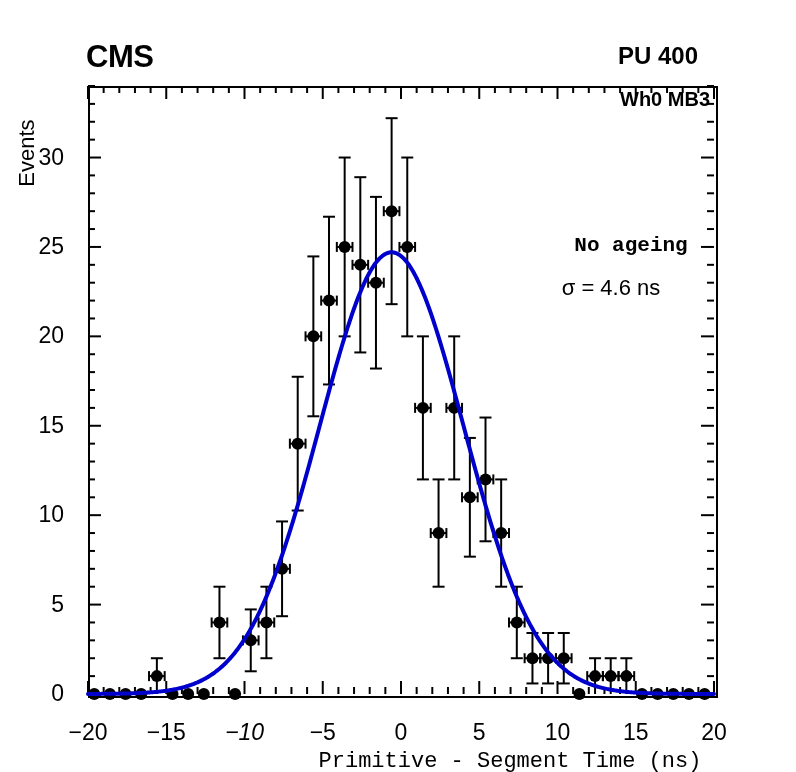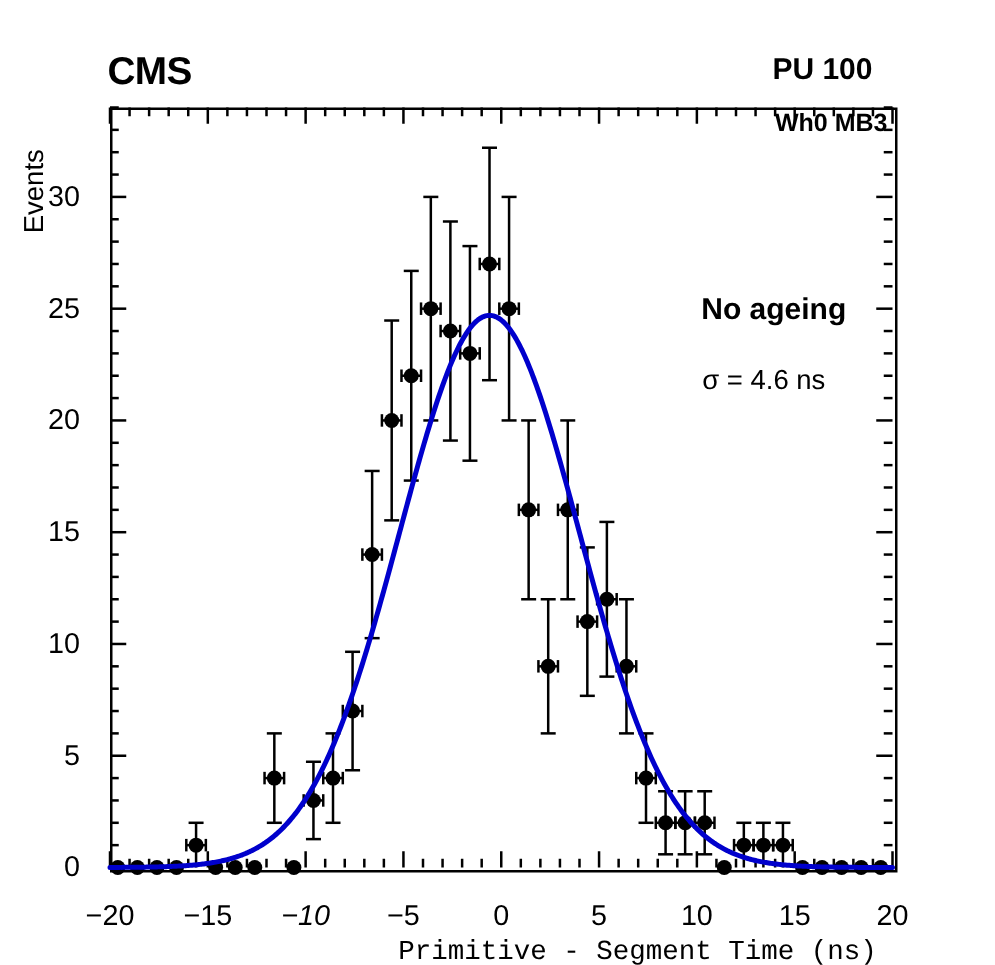--- a/index.html
+++ b/index.html
@@ -17,44 +17,44 @@
             font-weight:bold;font-size:24px;line-height:1;}
 
   #plot-frame{position:absolute;left:88px;top:86px;width:626px;height:608px;
               border:2px solid #000;box-sizing:content-box;}
   #panel-label{position:absolute;right:86px;top:89px;font-family:"Liberation Sans",sans-serif;
               font-weight:bold;font-size:20px;line-height:1;}
 
   #svg-layer{position:absolute;left:0;top:0;width:796px;height:772px;}
 
   .ann{position:absolute;text-align:center;}
-  #ann-ageing{left:508px;top:234px;width:222px;font-family:Liberation Sans, sans-serif;
-              font-weight:bold;font-size:24px;}
+  #ann-ageing{left:520px;top:234px;width:222px;font-family:Liberation Mono, monospace;
+              font-weight:bold;font-size:21px;}
   #ann-sigma{left:500px;top:275px;width:222px;font-family:"Liberation Sans",sans-serif;
-              font-size:22px;margin-top:16px;}
+              font-size:22px;}
 
   #xaxis-title{position:absolute;left:300px;top:749px;width:420px;text-align:center;
               font-family:Liberation Mono, monospace;font-size:22px;}
   #yaxis-title{position:absolute;left:-33px;top:140px;width:120px;text-align:center;
               font-family:"Liberation Sans",sans-serif;font-size:22px;
               transform:rotate(-90deg);transform-origin:center center;}
 
   .tick-label{position:absolute;font-family:"Liberation Sans",sans-serif;font-size:23px;}
   .xtl{transform:translateX(-50%);top:719px;}
   .ytl{right:722px;transform:translateY(-50%);text-align:right;width:0;white-space:nowrap;}
   .ytl span{position:absolute;right:10px;top:-14px;}
 </style>
 </head>
 <body>
 
 <div id="root">
 
   <div class="cms-header">
     <div id="cms-logo">CMS</div>
-    <div id="pu-label">PU 100</div>
+    <div id="pu-label">PU 400</div>
   </div>
 
   <div id="plot-frame"></div>
   <div id="panel-label">Wh0 MB3</div>
 
   <svg id="svg-layer" width="796" height="772" viewBox="0 0 796 772">
       <line x1="88" y1="694" x2="88" y2="681" stroke="#000" stroke-width="2"></line>
       <line x1="88" y1="86" x2="88" y2="99" stroke="#000" stroke-width="2"></line>
       <line x1="103.65" y1="694" x2="103.65" y2="687" stroke="#000" stroke-width="2"></line>
       <line x1="103.65" y1="86" x2="103.65" y2="93" stroke="#000" stroke-width="2"></line>

